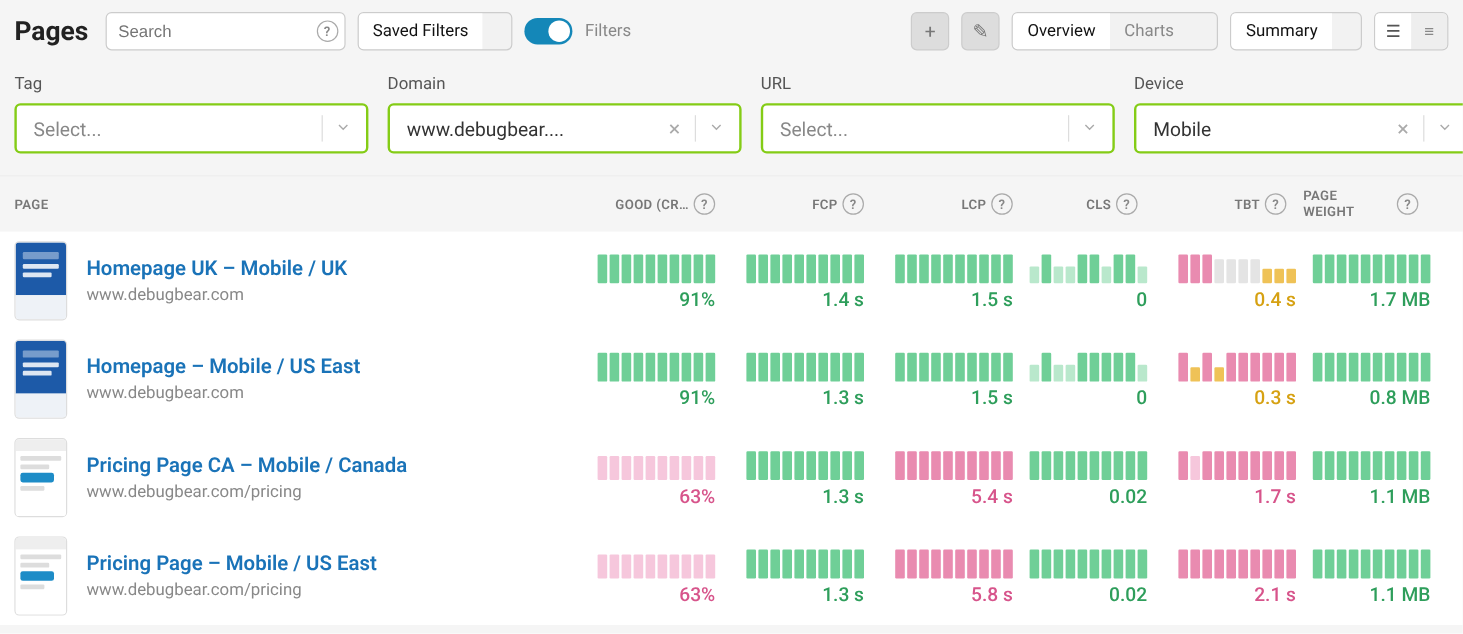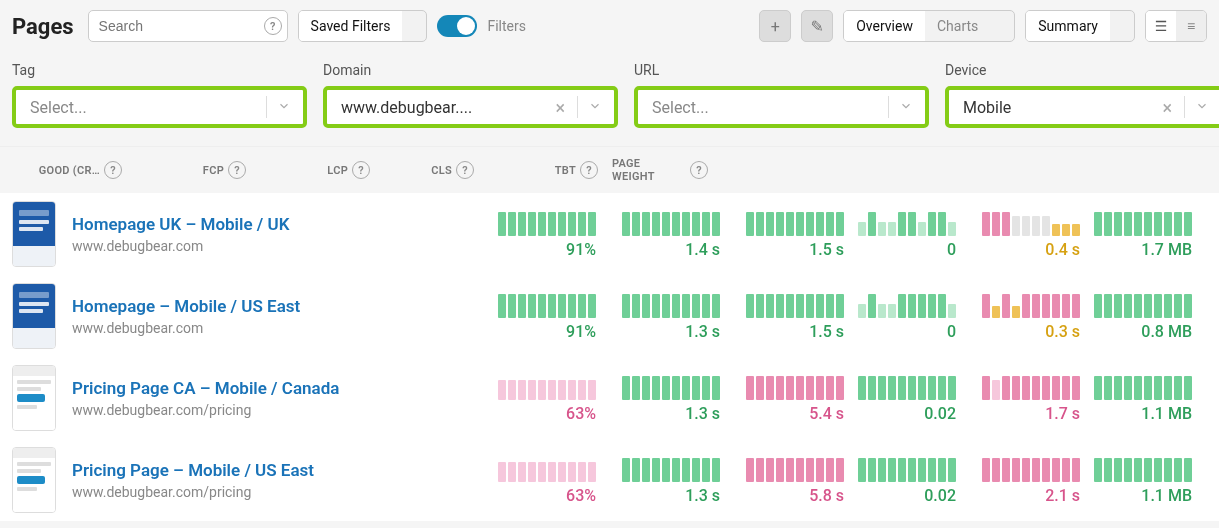--- a/index.html
+++ b/index.html
@@ -28,21 +28,21 @@
   .view-group .vbtn:not(.active){ background:#eee; color:#888;}
   
   
   .filter-row { display:flex; gap:16px; padding: 10px 12px 18px 12px; background:#f5f5f5; }
   .filter-cell { display:flex; flex-direction:column; }
   .filter-cell.tag { flex:0 0 295px; }
   .filter-cell.domain { flex:0 0 295px; }
   .filter-cell.url { flex:0 0 295px; }
   .filter-cell.device { flex:0 0 280px; }
   .filter-label { font-size:14px; color:#555; margin-bottom:8px; }
-  .select { display:flex; align-items:center; height:42px; border:4px solid #84cc16; border-radius:5px; background:#fff; padding:0 6px 0 14px; font-size:16px; }
+  .select { display:flex; align-items:center; height:42px; border:2px solid #84cc16; border-radius:5px; background:#fff; padding:0 6px 0 14px; font-size:16px; }
   .select .val { flex:1; color:#333; white-space:nowrap; overflow:hidden; text-overflow:ellipsis; }
   .select .val.placeholder { color:#888; }
   .select .clear { color:#aaa; cursor:pointer; padding:0 8px; font-size:18px; }
   .select .sep { width:1px; height:22px; background:#ddd; margin:0 4px; }
   .select .caret-box { color:#aaa; padding:0 6px; cursor:pointer; }
   
   
   .thead { display:flex; align-items:center; padding: 10px 12px; background:#f5f5f5; border-top:1px solid #eee; font-size:11px; color:#777; letter-spacing:.3px; font-weight:600; }
   .col-page { flex:0 0 474px; text-align:left; }
   .col-metric { flex:0 0 124px; display:flex; align-items:center; justify-content:flex-end; gap:4px; padding-right:14px; }
@@ -180,20 +180,21 @@
       <span class="clear">×</span>
       <span class="sep"></span>
       <span class="caret-box"><svg class="chev" viewBox="0 0 24 24">
             <path d="M6 9l6 6 6-6" fill="none" stroke="#aaa" stroke-width="2"></path>
           </svg></span>
     </div>
   </div>
 </div>
 
 <div class="thead">
+  <div class="col-page">PAGE</div>
   <div class="col-metric">
       <span>GOOD (CR…</span>
       <span class="help-icon">?</span>
     </div>
   <div class="col-metric">
       <span>FCP</span>
       <span class="help-icon">?</span>
     </div>
   <div class="col-metric">
       <span>LCP</span>

